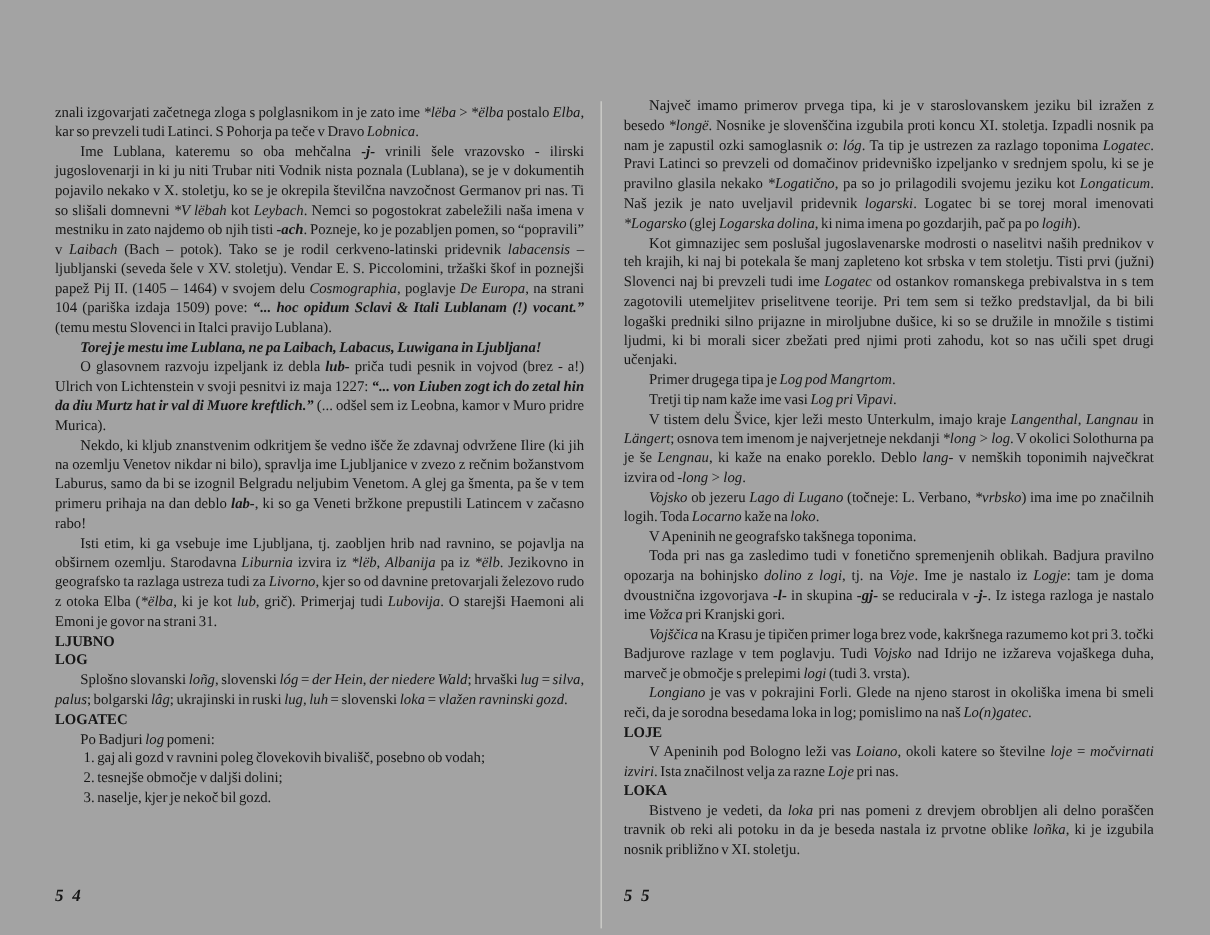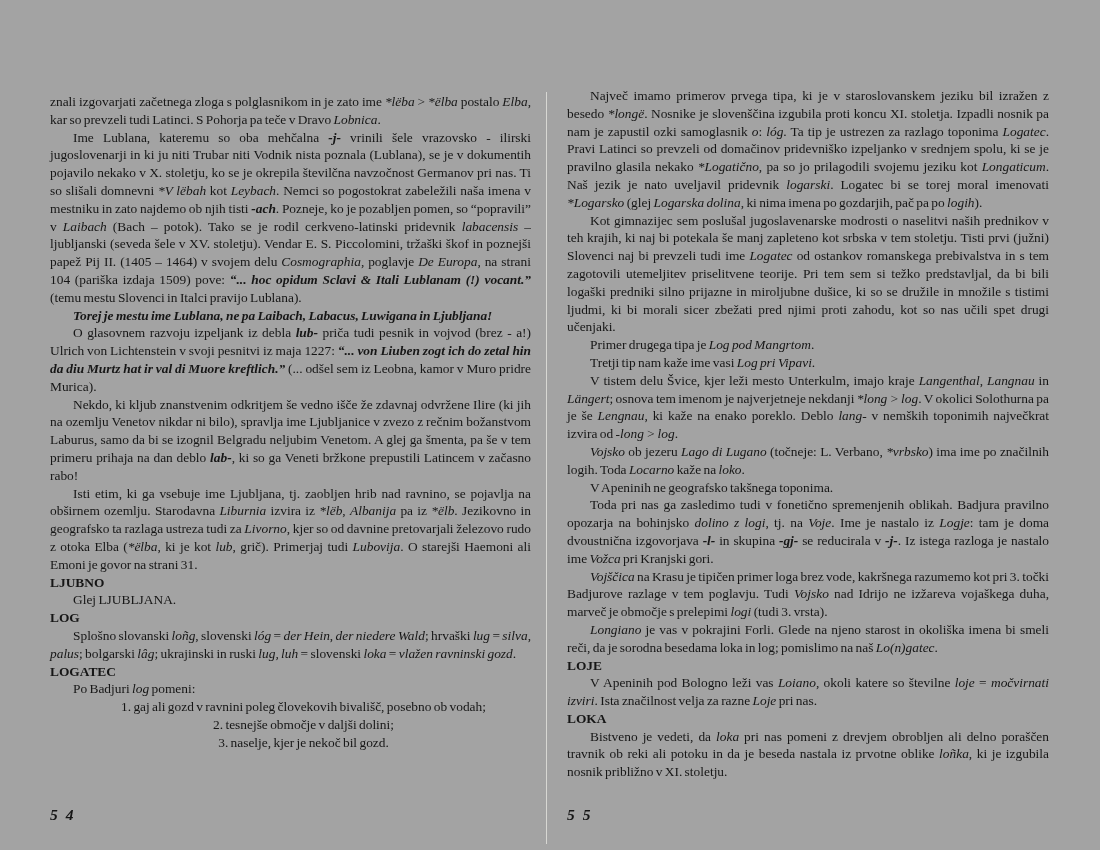--- a/index.html
+++ b/index.html
@@ -33,21 +33,21 @@
     letter-spacing: 0px;
   }
   .page-body.left  { left: 50px;  top: 93px; width: 481px; }
   .page-body.right { left: 567px; top: 87px; width: 482px; }
   p.para { margin: 0; padding: 0; }
   p.para.indent { text-indent: 23px; }
   .entry-heading {
     font-weight: bold;
     text-align: left;
   }
-  .list-item { margin-left: 26px; text-align: center; }
+  .list-item { margin-left: 26px; text-align: left; }
   .run-i  { font-style: italic; }
   .run-bi { font-weight: bold; font-style: italic; }
   .page-number {
     position: absolute;
     top: 806px;
     font-weight: bold;
     font-style: italic;
     font-size: 15.5px;
     letter-spacing: 2px;
   }
@@ -61,21 +61,20 @@
   <div class="gutter-line"></div>
 
   <div class="page-body left">
       <p class="para"><span>znali izgovarjati začetnega zloga s polglasnikom in je zato ime </span><span class="run-i">*lëba</span><span> &gt; </span><span class="run-i">*ëlba</span><span> postalo </span><span class="run-i">Elba</span><span>, kar so prevzeli tudi Latinci. S Pohorja pa teče v Dravo </span><span class="run-i">Lobnica</span><span>.</span></p>
       <p class="para indent"><span>Ime Lublana, kateremu so oba mehčalna </span><span class="run-bi">-j-</span><span> vrinili šele vrazovsko - ilirski jugoslovenarji in ki ju niti Trubar niti Vodnik nista poznala (Lublana), se je v dokumentih pojavilo nekako v X. stoletju, ko se je okrepila številčna navzočnost Germanov pri nas. Ti so slišali domnevni </span><span class="run-i">*V lëbah</span><span> kot </span><span class="run-i">Leybach</span><span>. Nemci so pogostokrat zabeležili naša imena v mestniku in zato najdemo ob njih tisti </span><span class="run-bi">-ach</span><span>. Pozneje, ko je pozabljen pomen, so “popravili” v </span><span class="run-i">Laibach</span><span> (Bach – potok). Tako se je rodil cerkveno-latinski pridevnik </span><span class="run-i">labacensis</span><span> – ljubljanski (seveda šele v XV. stoletju). Vendar E. S. Piccolomini, tržaški škof in poznejši papež Pij II. (1405 – 1464) v svojem delu </span><span class="run-i">Cosmographia</span><span>, poglavje </span><span class="run-i">De Europa</span><span>, na strani 104 (pariška izdaja 1509) pove: </span><span class="run-bi">“... hoc opidum Sclavi &amp; Itali Lublanam (!) vocant.”</span><span> (temu mestu Slovenci in Italci pravijo Lublana).</span></p>
       <p class="para indent"><span class="run-bi">Torej je mestu ime Lublana, ne pa Laibach, Labacus, Luwigana in Ljubljana!</span></p>
       <p class="para indent"><span>O glasovnem razvoju izpeljank iz debla </span><span class="run-bi">lub-</span><span> priča tudi pesnik in vojvod (brez - a!) Ulrich von Lichtenstein v svoji pesnitvi iz maja 1227: </span><span class="run-bi">“... von Liuben zogt ich do zetal hin da diu Murtz hat ir val di Muore kreftlich.”</span><span> (... odšel sem iz Leobna, kamor v Muro pridre Murica).</span></p>
       <p class="para indent"><span>Nekdo, ki kljub znanstvenim odkritjem še vedno išče že zdavnaj odvržene Ilire (ki jih na ozemlju Venetov nikdar ni bilo), spravlja ime Ljubljanice v zvezo z rečnim božanstvom Laburus, samo da bi se izognil Belgradu neljubim Venetom. A glej ga šmenta, pa še v tem primeru prihaja na dan deblo </span><span class="run-bi">lab-</span><span>, ki so ga Veneti bržkone prepustili Latincem v začasno rabo!</span></p>
       <p class="para indent"><span>Isti etim, ki ga vsebuje ime Ljubljana, tj. zaobljen hrib nad ravnino, se pojavlja na obširnem ozemlju. Starodavna </span><span class="run-i">Liburnia</span><span> izvira iz </span><span class="run-i">*lëb</span><span>, </span><span class="run-i">Albanija</span><span> pa iz </span><span class="run-i">*ëlb</span><span>. Jezikovno in geografsko ta razlaga ustreza tudi za </span><span class="run-i">Livorno</span><span>, kjer so od davnine pretovarjali železovo rudo z otoka Elba (</span><span class="run-i">*ëlba</span><span>, ki je kot </span><span class="run-i">lub</span><span>, grič). Primerjaj tudi </span><span class="run-i">Lubovija</span><span>. O starejši Haemoni ali Emoni je govor na strani 31.</span></p>
       <div class="entry-heading"><span>LJUBNO</span></div>
-      <p class="para indent"><span>Glej LJUBLJANA.</span></p>
       <div class="entry-heading"><span>LOG</span></div>
       <p class="para indent"><span>Splošno slovanski </span><span class="run-i">loñg</span><span>, slovenski </span><span class="run-i">lóg</span><span> = </span><span class="run-i">der Hein</span><span>, </span><span class="run-i">der niedere Wald</span><span>; hrvaški </span><span class="run-i">lug</span><span> = </span><span class="run-i">silva</span><span>, </span><span class="run-i">palus</span><span>; bolgarski </span><span class="run-i">lâg</span><span>; ukrajinski in ruski </span><span class="run-i">lug, luh</span><span> = slovenski </span><span class="run-i">loka</span><span> = </span><span class="run-i">vlažen ravninski gozd</span><span>.</span></p>
       <div class="entry-heading"><span>LOGATEC</span></div>
       <p class="para indent"><span>Po Badjuri </span><span class="run-i">log</span><span> pomeni:</span></p>
       <div class="list-item"><span>1.  gaj ali gozd v ravnini poleg človekovih bivališč, posebno ob vodah;</span></div>
       <div class="list-item"><span>2.  tesnejše območje v daljši dolini;</span></div>
       <div class="list-item"><span>3.  naselje, kjer je nekoč bil gozd.</span></div>
     </div>
   <div class="page-body right">
       <p class="para indent"><span>Največ imamo primerov prvega tipa, ki je v staroslovanskem jeziku bil izražen z besedo </span><span class="run-i">*longë</span><span>. Nosnike je slovenščina izgubila proti koncu XI. stoletja. Izpadli nosnik pa nam je zapustil ozki samoglasnik </span><span class="run-i">o</span><span>: </span><span class="run-i">lóg</span><span>. Ta tip je ustrezen za razlago toponima </span><span class="run-i">Logatec</span><span>. Pravi Latinci so prevzeli od domačinov pridevniško izpeljanko v srednjem spolu, ki se je pravilno glasila nekako </span><span class="run-i">*Logatično</span><span>, pa so jo prilagodili svojemu jeziku kot </span><span class="run-i">Longaticum</span><span>. Naš jezik je nato uveljavil pridevnik </span><span class="run-i">logarski</span><span>. Logatec bi se torej moral imenovati </span><span class="run-i">*Logarsko</span><span> (glej </span><span class="run-i">Logarska dolina</span><span>, ki nima imena po gozdarjih, pač pa po </span><span class="run-i">logih</span><span>).</span></p>

